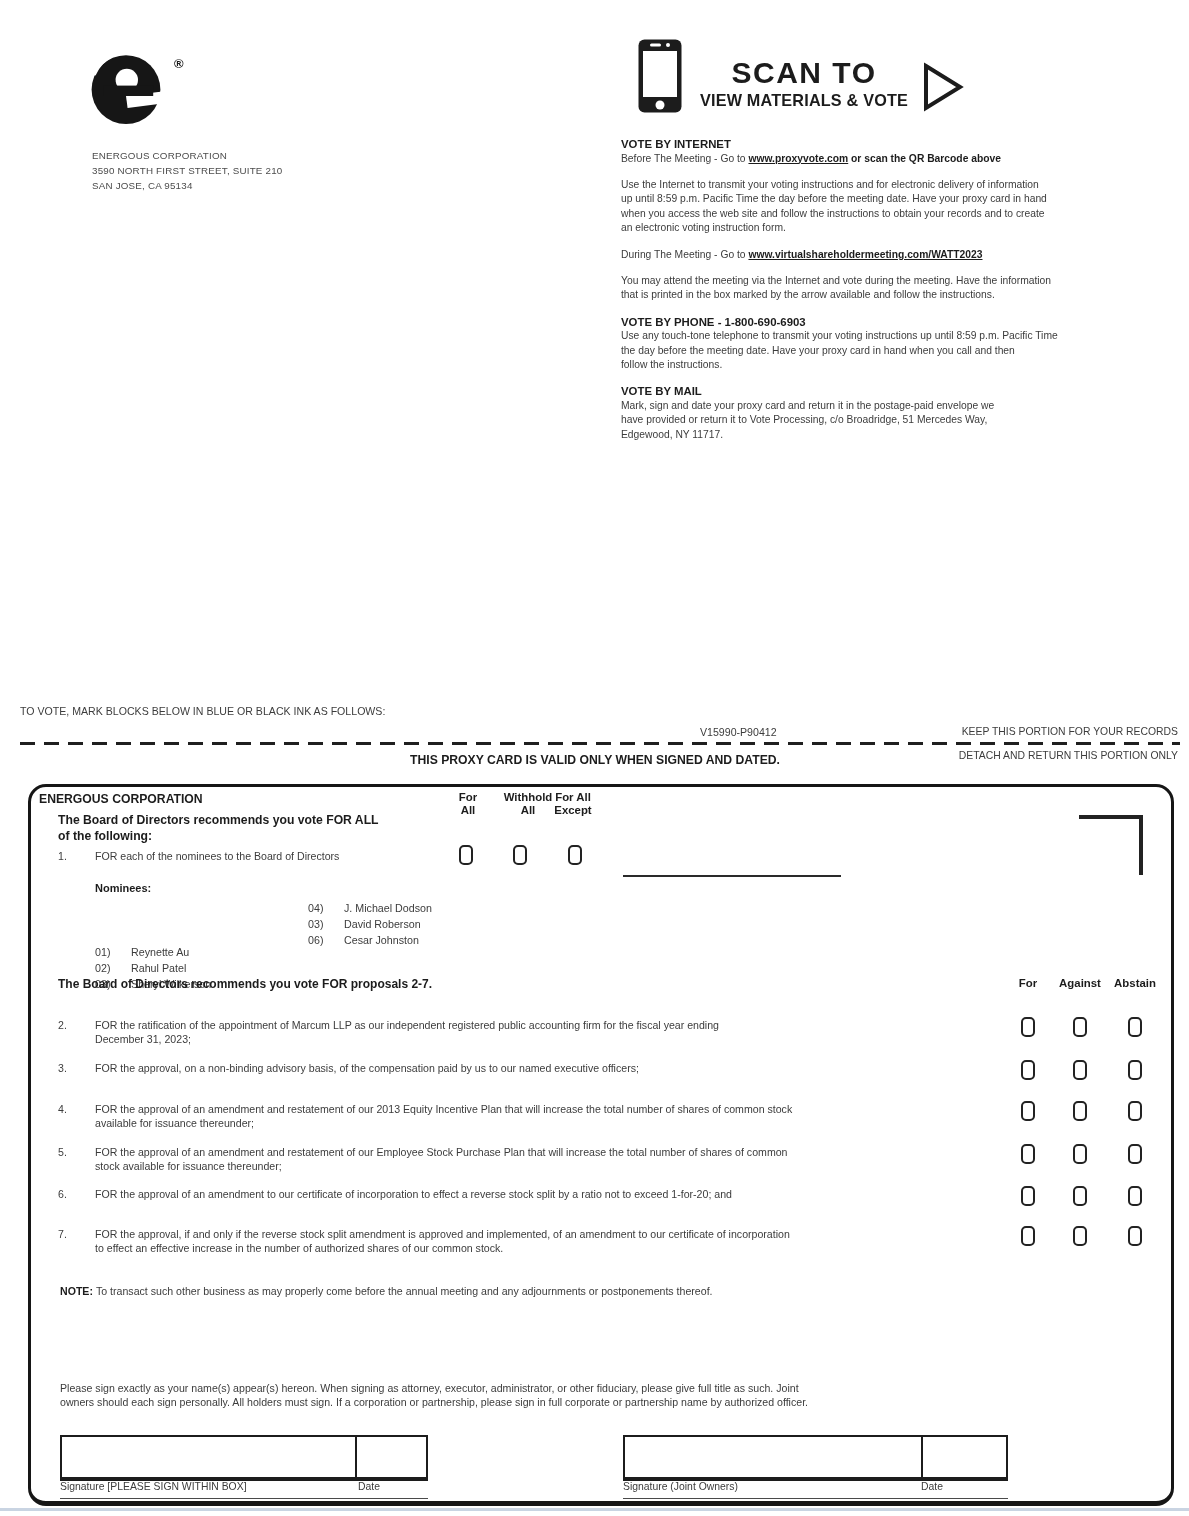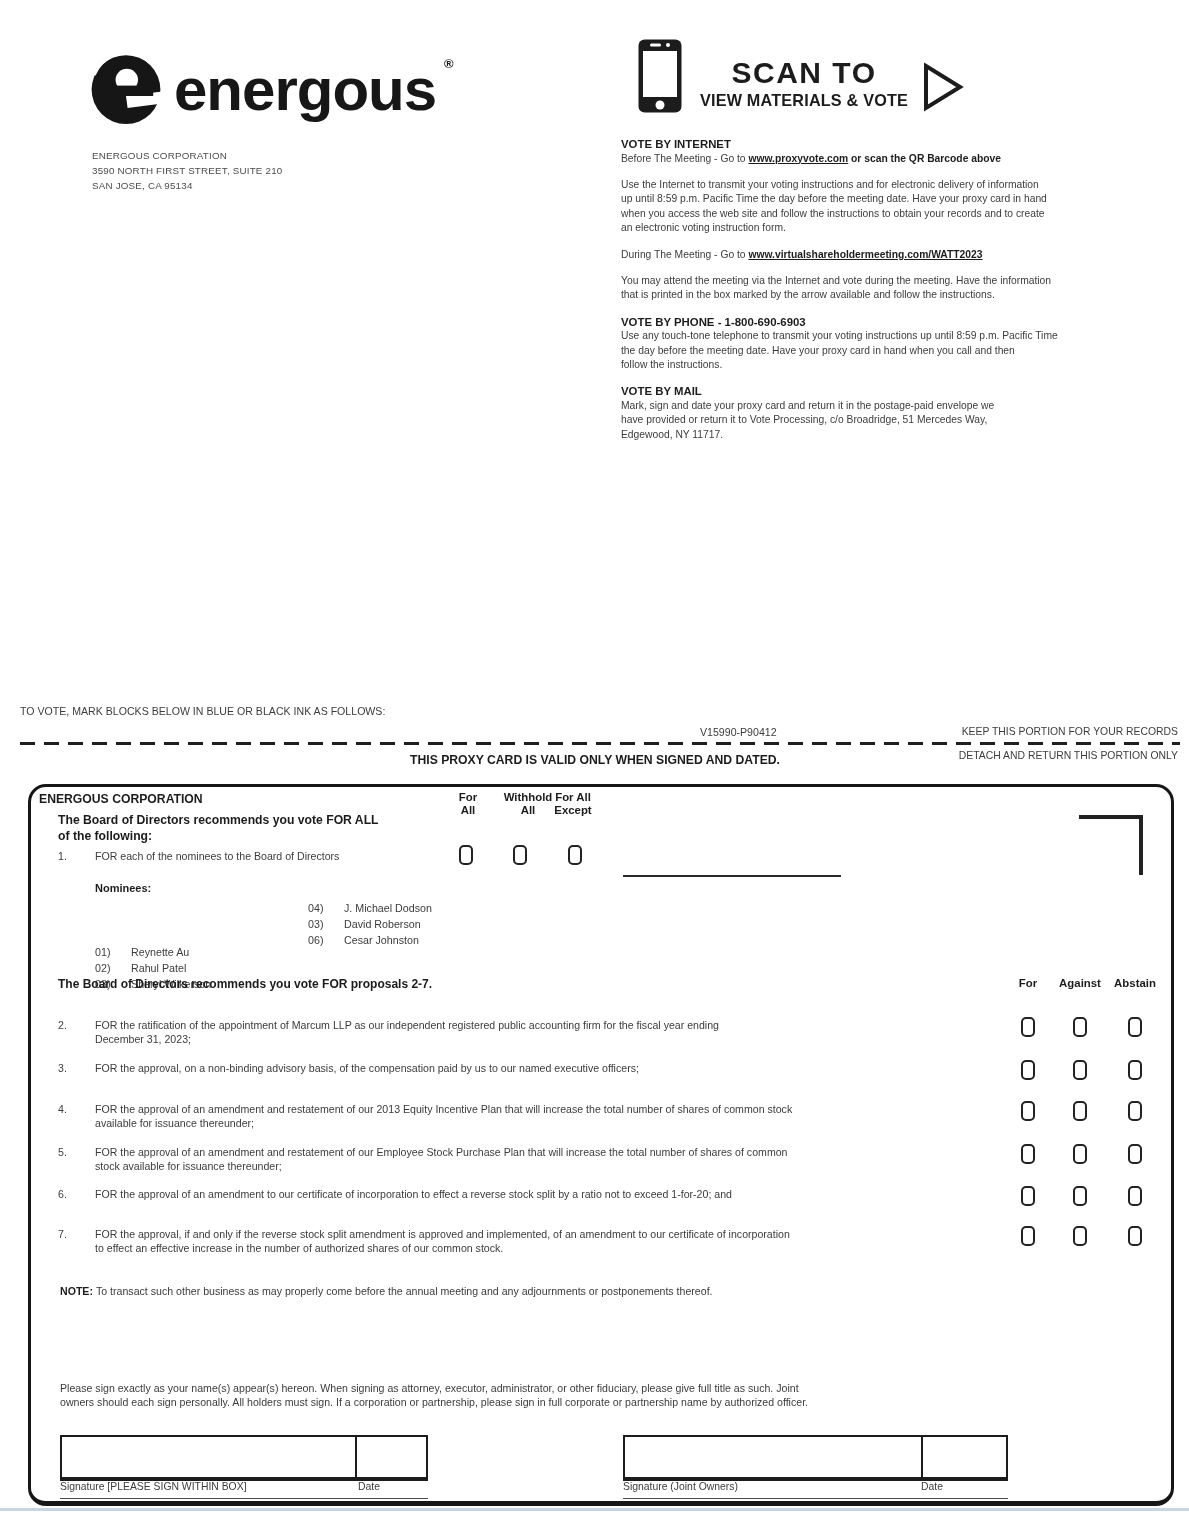--- a/index.html
+++ b/index.html
@@ -78,21 +78,20 @@
   <div class="abs logo">
     <span>
       <svg width="80" height="80" viewBox="0 0 100 100">
         <circle cx="50" cy="52" r="43" fill="#161616"></circle>
         <circle cx="51" cy="40" r="14" fill="#ffffff"></circle>
         <path d="M50 60 L98 54 L98 69 L52 75 Z" fill="#ffffff"></path>
         <rect x="22" y="47" width="62" height="13" fill="#161616"></rect>
         <path d="M9 33 A55 50 0 0 1 75 3" stroke="#ffffff" stroke-width="6.5" fill="none"></path>
       </svg>
     </span>
-    <span class="wordmark">energous</span>
     <span class="reg">®</span>
   </div>
 
   <div class="abs address">
     <div>ENERGOUS CORPORATION</div>
     <div>3590 NORTH FIRST STREET, SUITE 210</div>
     <div>SAN JOSE, CA 95134</div>
   </div>
 
   <div class="abs" style="left:637px;top:38px;">

